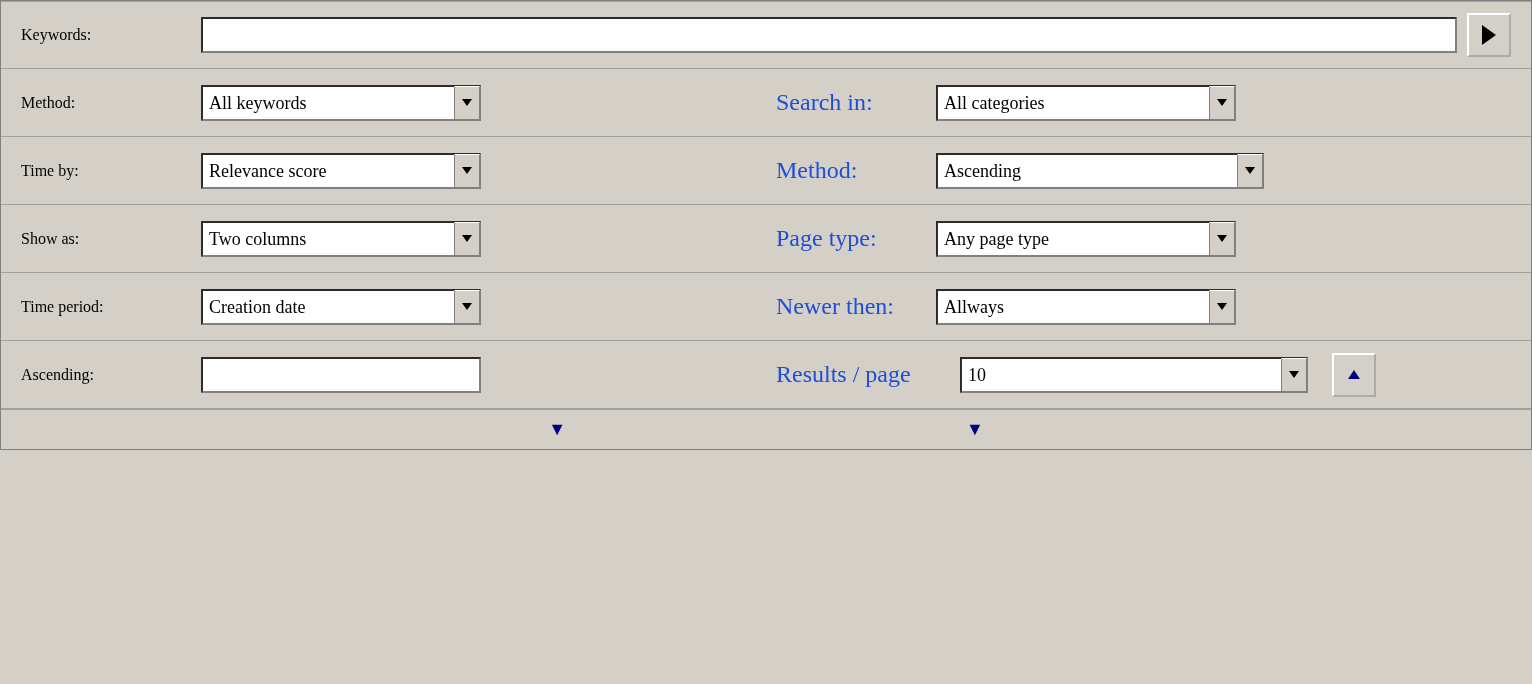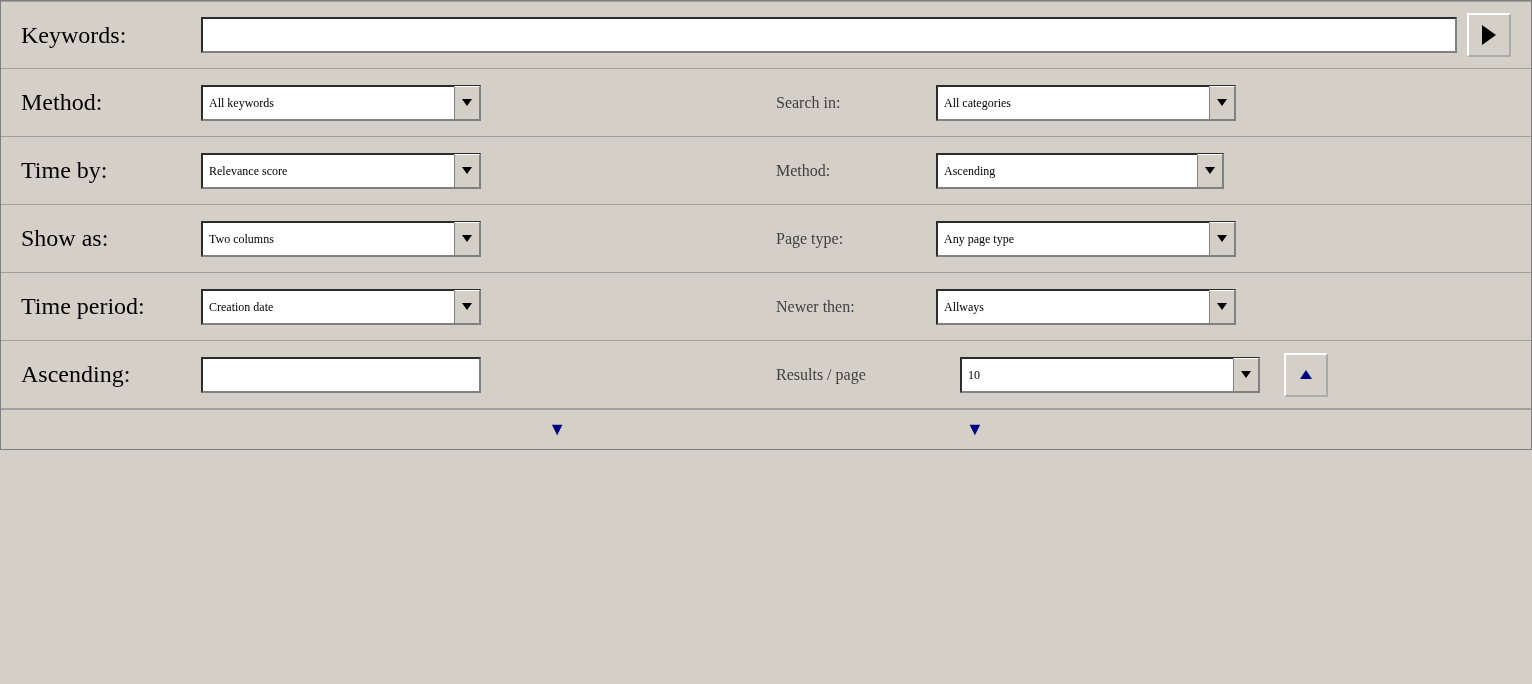--- a/index.html
+++ b/index.html
@@ -30,21 +30,21 @@
       border-bottom: 1px solid #a0a0a0;
       background-color: #d4d0c8;
       min-height: 68px;
     }
 
     .row:first-child {
       border-top: 1px solid #a0a0a0;
     }
 
     .label {
-      font-size: 24px;
+      font-size: 16px;
       color: #000;
       min-width: 180px;
       white-space: nowrap;
     }
 
     .keywords-input {
       flex: 1;
       height: 36px;
       border: 2px inset #808080;
       background-color: #fff;
@@ -76,21 +76,21 @@
       background-color: #d4d0c8;
       min-height: 68px;
       gap: 0;
     }
 
     select {
       appearance: none;
       -webkit-appearance: none;
       background-color: #fff;
       border: 2px inset #808080;
-      font-size: 12px;
+      font-size: 18px;
       padding: 4px 32px 4px 6px;
       height: 36px;
       cursor: pointer;
       color: #000;
       font-family: "Times New Roman", Times, serif;
       outline: none;
     }
 
     .select-method {
       width: 280px;
@@ -98,59 +98,59 @@
 
     .select-search-in {
       width: 300px;
     }
 
     .select-order {
       width: 280px;
     }
 
     .select-method-order {
-      width: 288px;
+      width: 328px;
     }
 
     .select-time {
       width: 280px;
     }
 
     .select-newer {
       width: 300px;
     }
 
     .select-show {
       width: 280px;
     }
 
     .select-page-type {
       width: 300px;
     }
 
     .select-results {
-      width: 300px;
+      width: 348px;
     }
 
     .col-left {
       display: flex;
       align-items: center;
       flex: 1;
     }
 
     .col-right {
       display: flex;
       align-items: center;
       flex: 1;
       margin-left: 20px;
     }
 
     .label-right {
-      font-size: 16px;
-      color: #404040;
+      font-size: 24px;
+      color: #1d4ed8;
       min-width: 160px;
       white-space: nowrap;
     }
 
     .publisher-input {
       width: 280px;
       height: 36px;
       border: 2px inset #808080;
       background-color: #fff;
       font-size: 18px;

